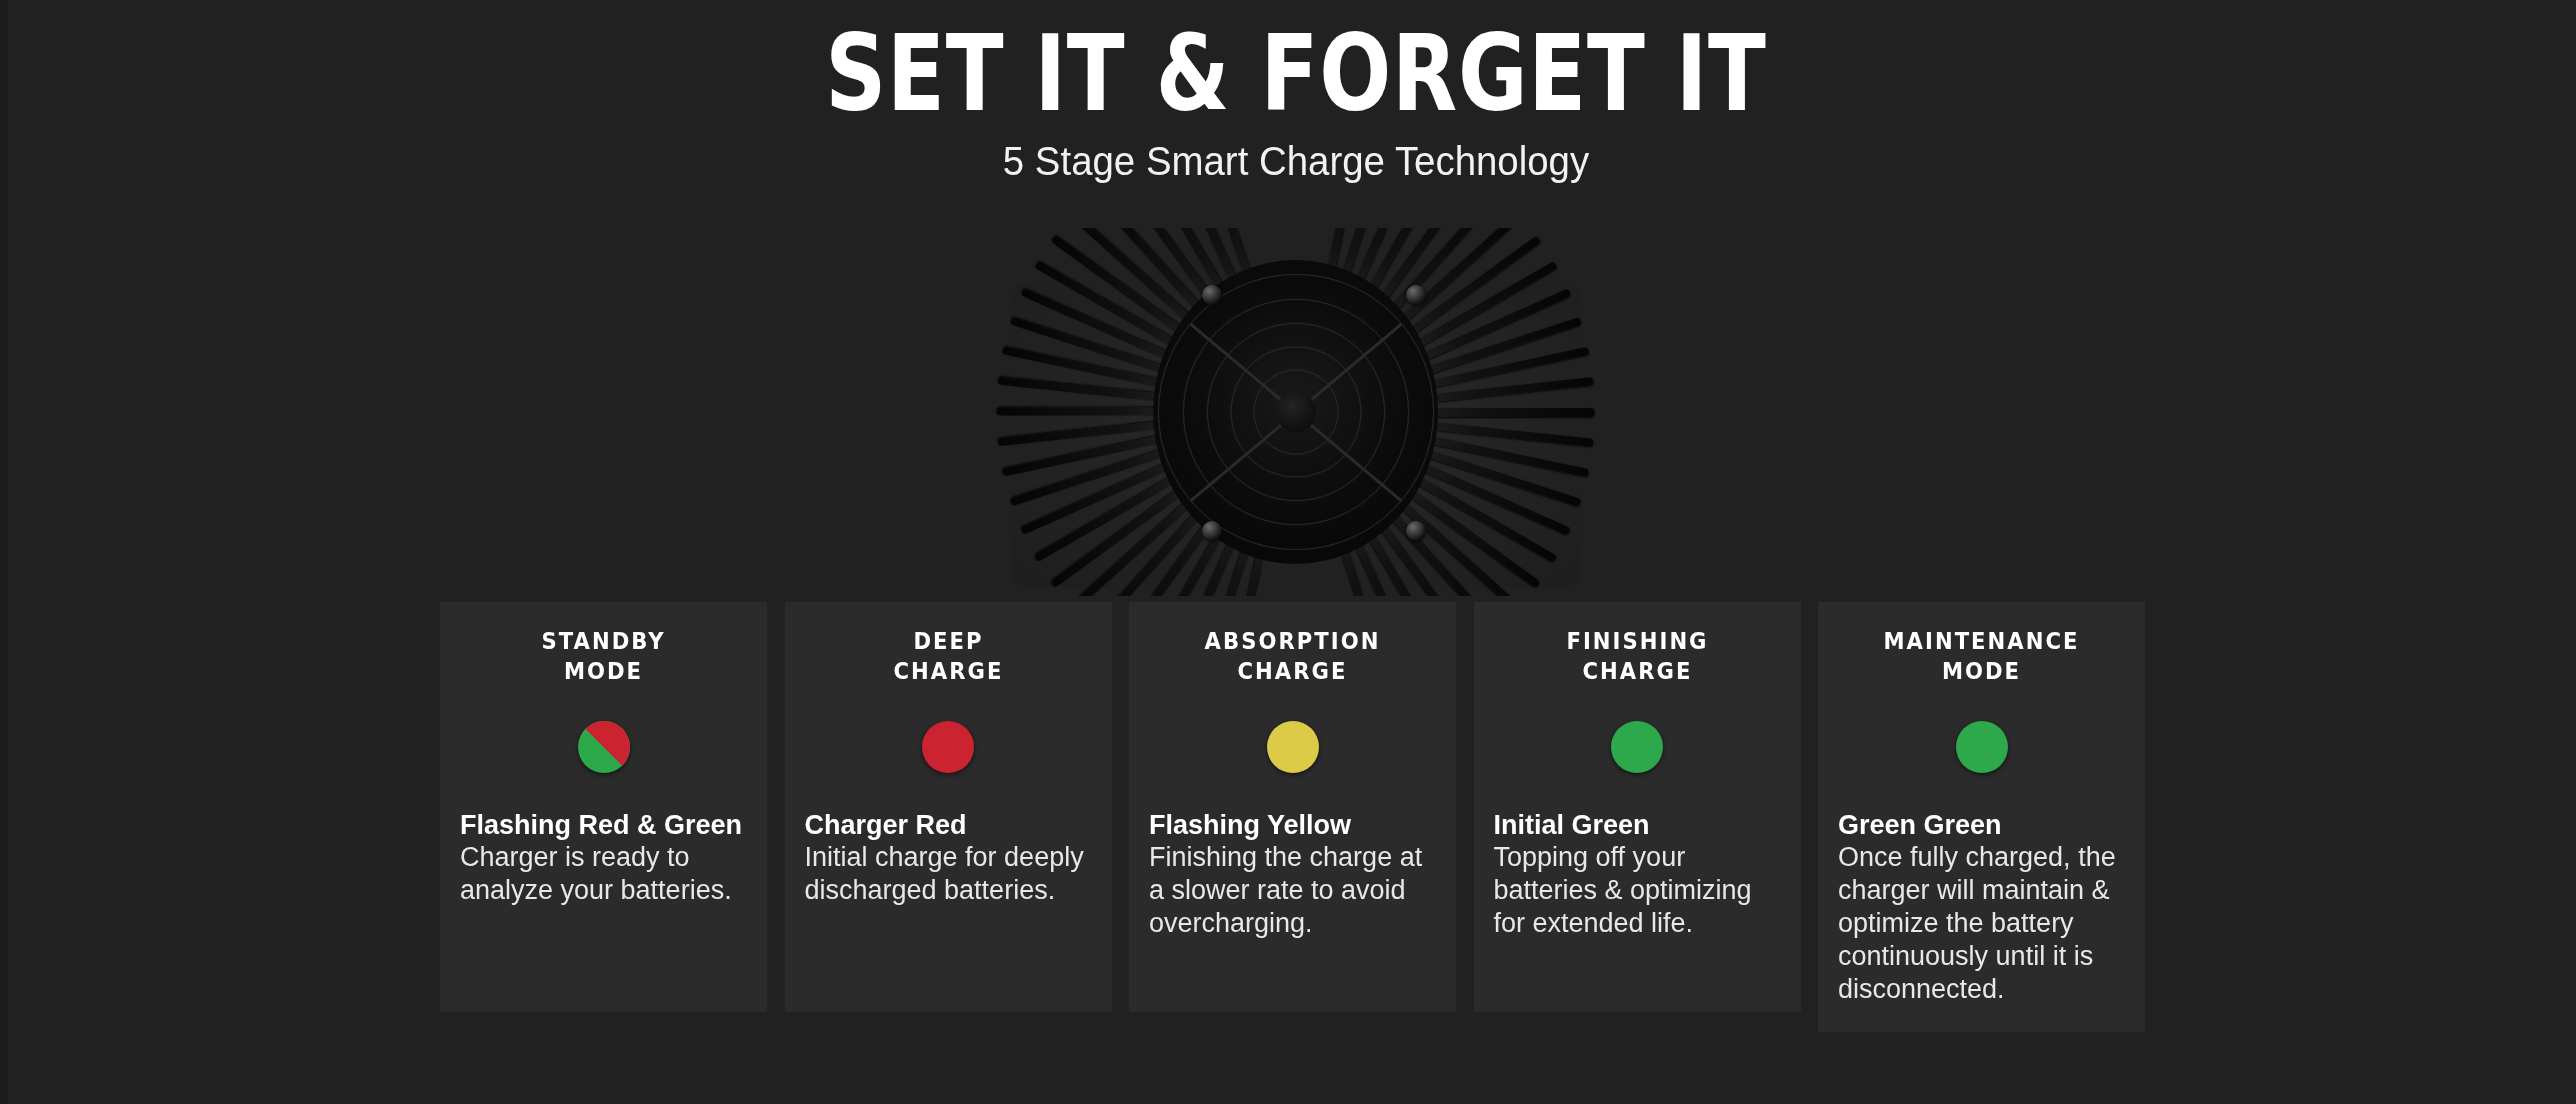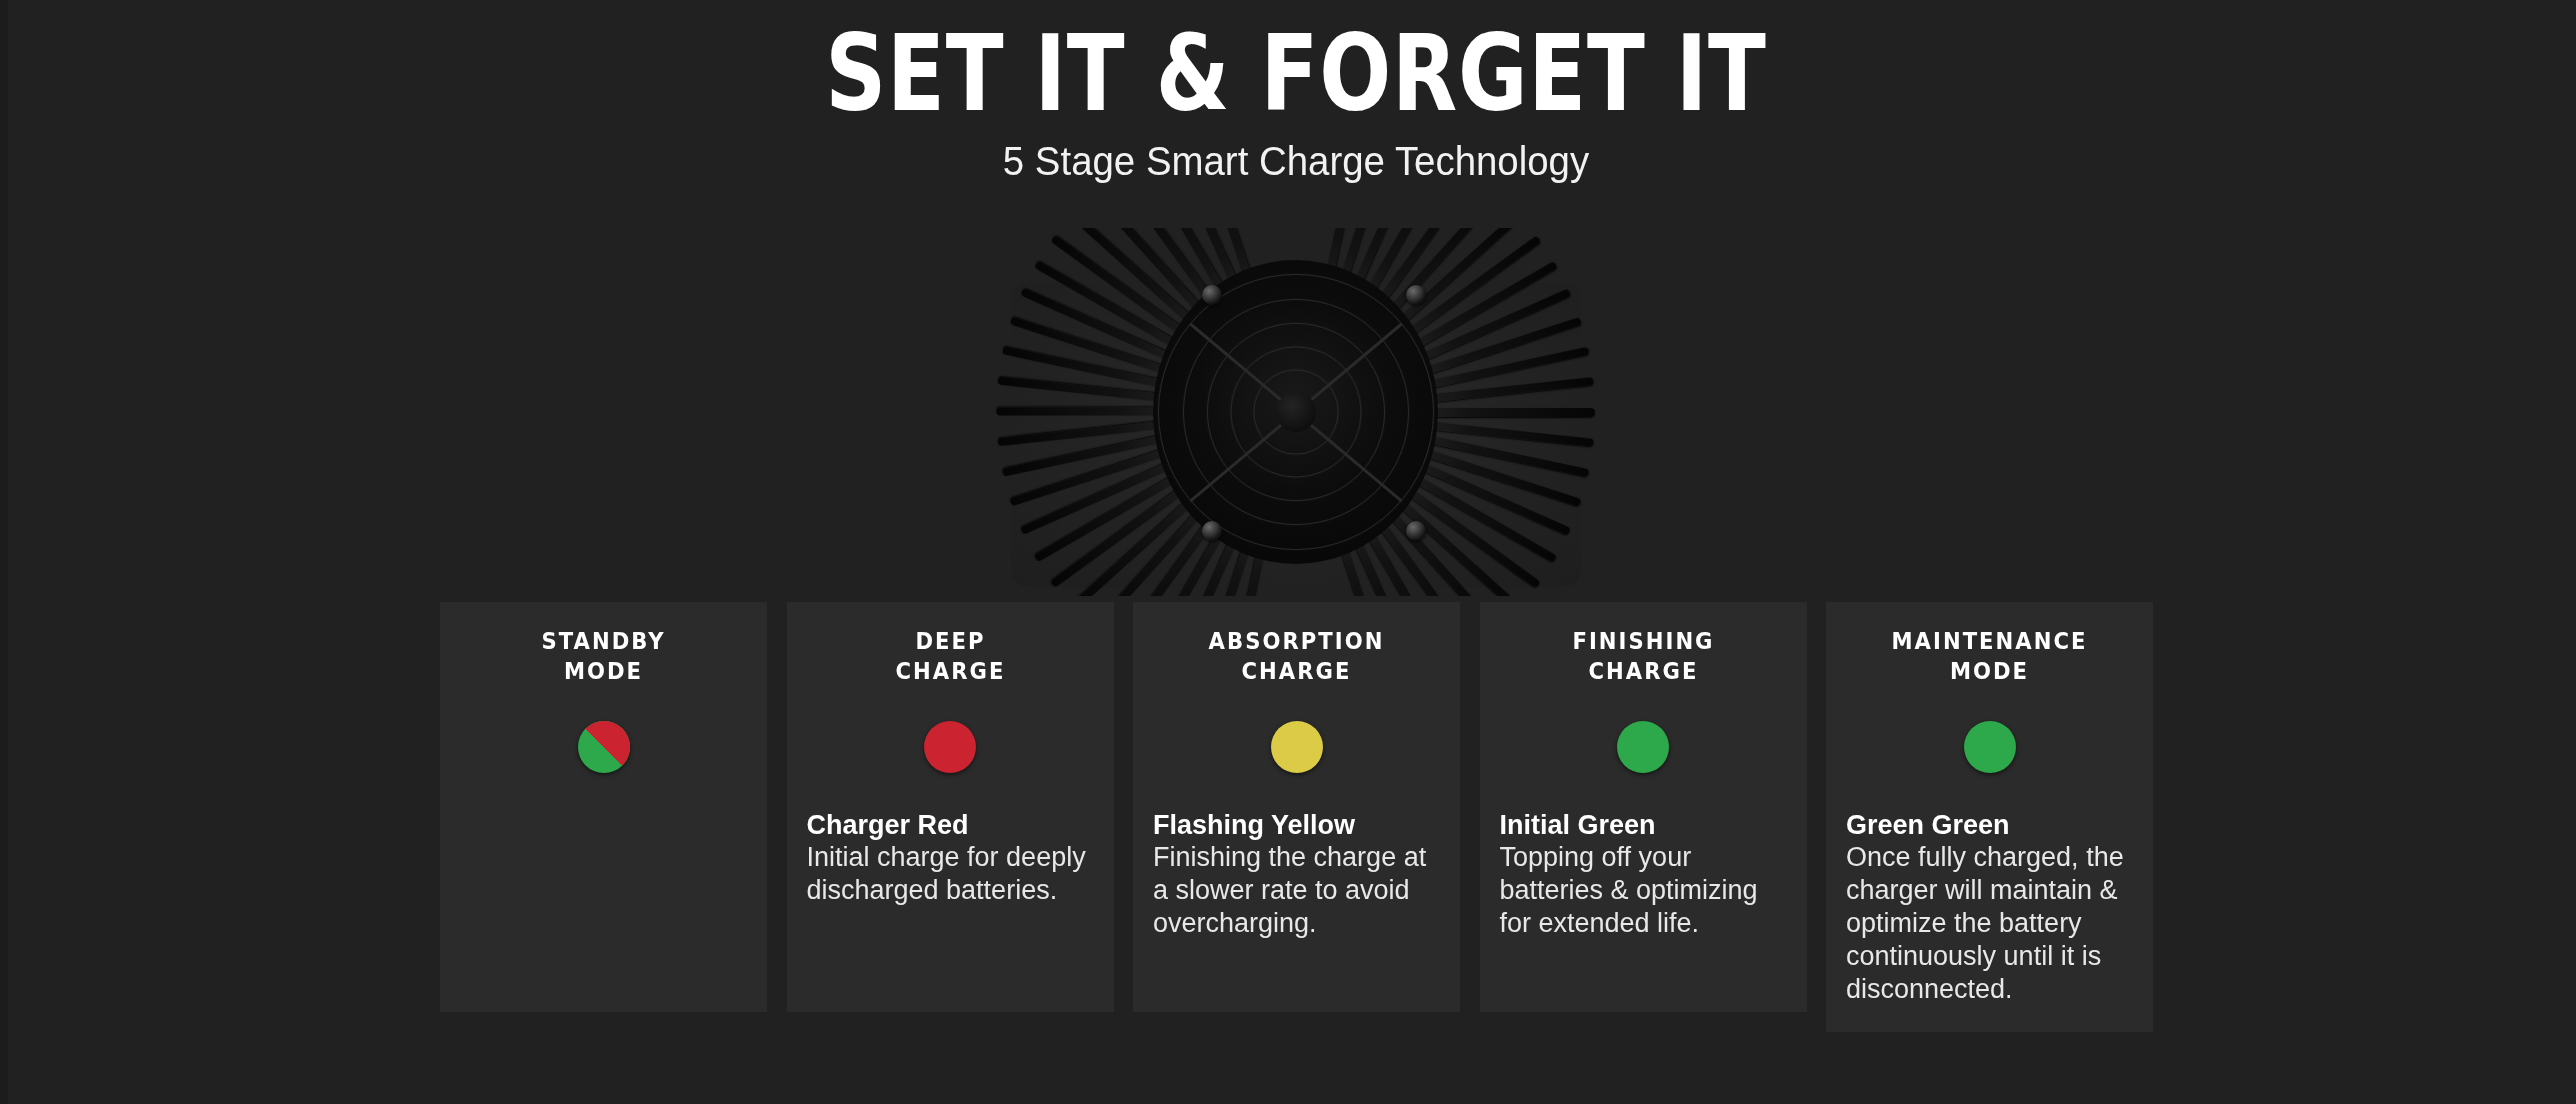--- a/index.html
+++ b/index.html
@@ -111,21 +111,20 @@
   }
 
   
   .cards {
     position:absolute;
     left:432px; top:602px;
     width:1713px;
     display:flex;
     align-items:flex-start;
     gap:17.5px;
-    justify-content:space-between;
   }
   .card {
     width:327px;
     background:#2b2b2b;
     padding:24px 20px 26px 20px;
     display:flex;
     flex-direction:column;
     min-height:410px;
   }
   .card-title {
@@ -265,20 +264,24 @@
 
   <div class="cards" id="cards">
       <div class="card">
         <div class="card-title">
           <div>STANDBY</div>
           <div>MODE</div>
         </div>
         <div class="led-area">
           <div class="led split"></div>
         </div>
+        <div class="card-body">
+          <div class="body-head">Flashing Red &amp; Green</div>
+          <div class="body-text">Charger is ready to analyze your batteries.</div>
+        </div>
       </div>
       <div class="card">
         <div class="card-title">
           <div>DEEP</div>
           <div>CHARGE</div>
         </div>
         <div class="led-area">
           <div class="led" style="background: rgb(204, 35, 48);"></div>
         </div>
         <div class="card-body">

